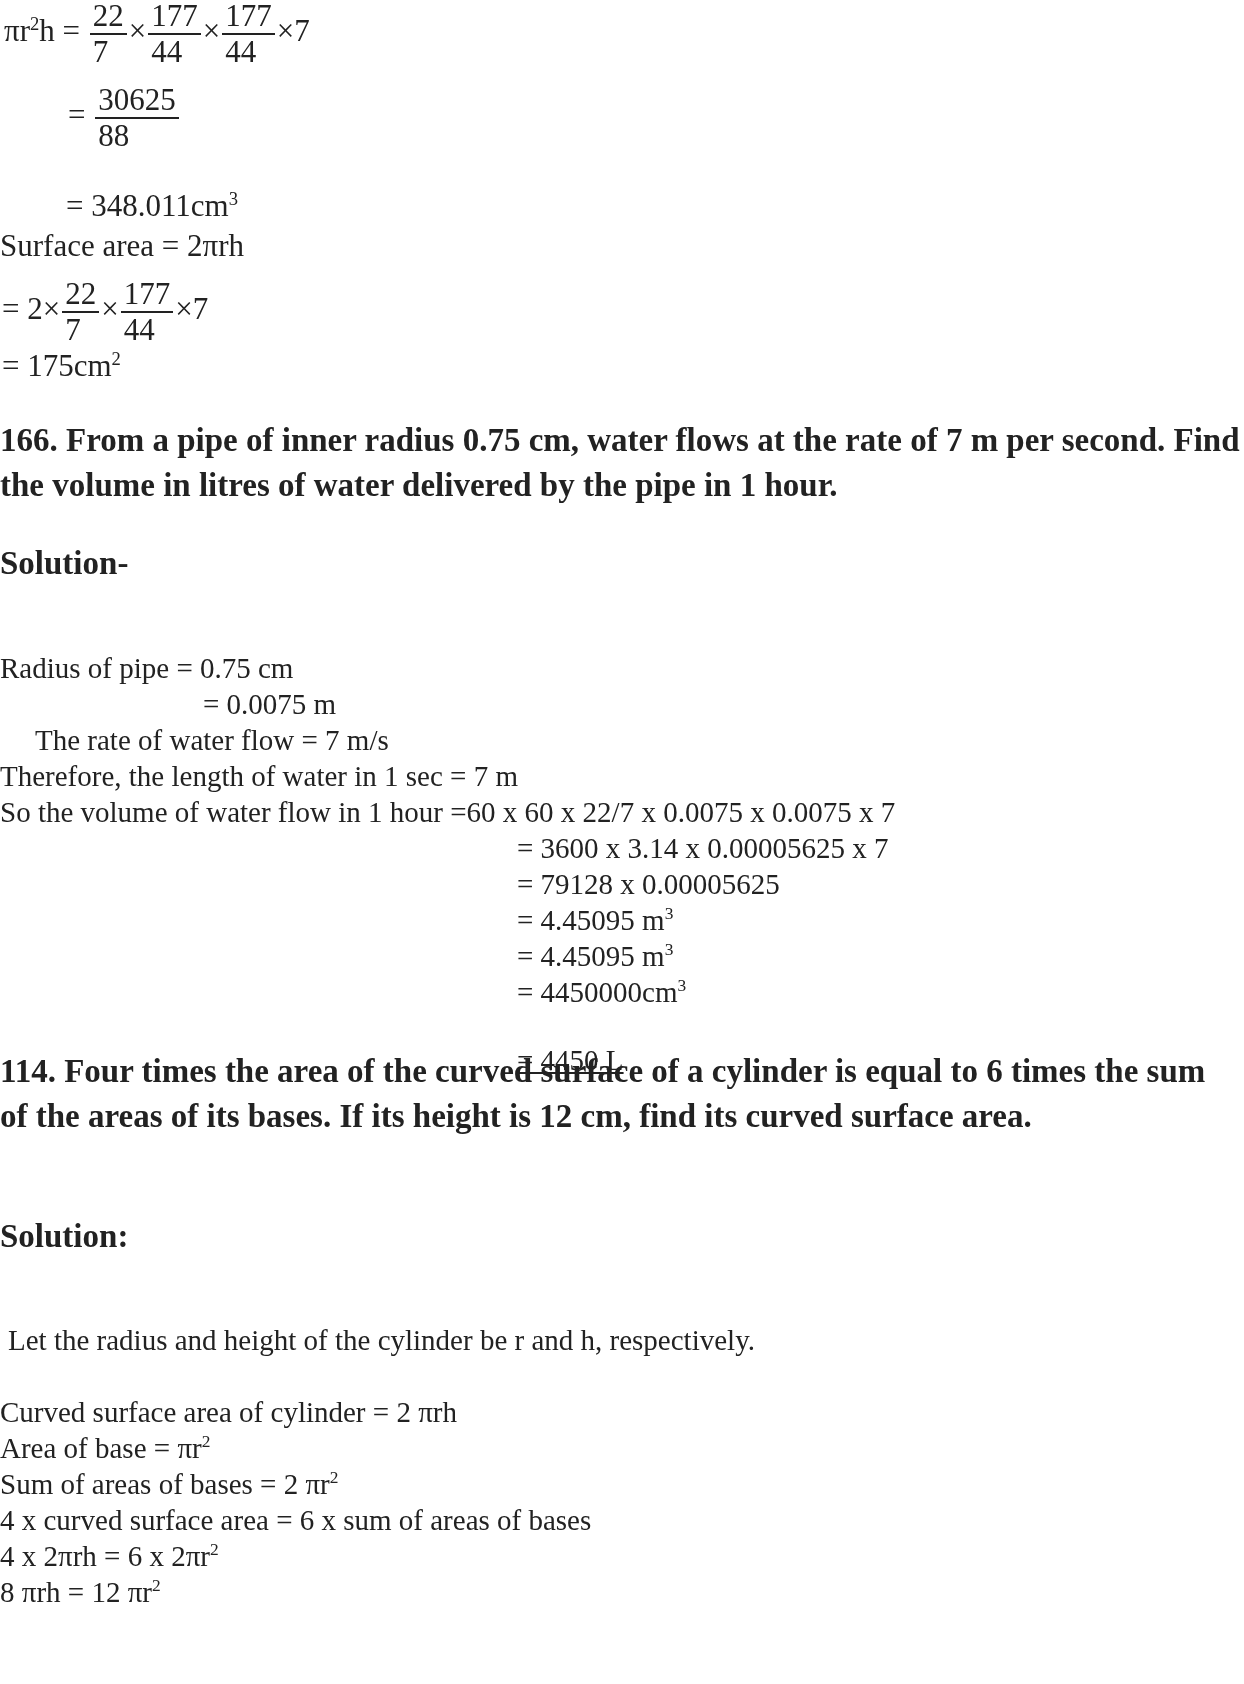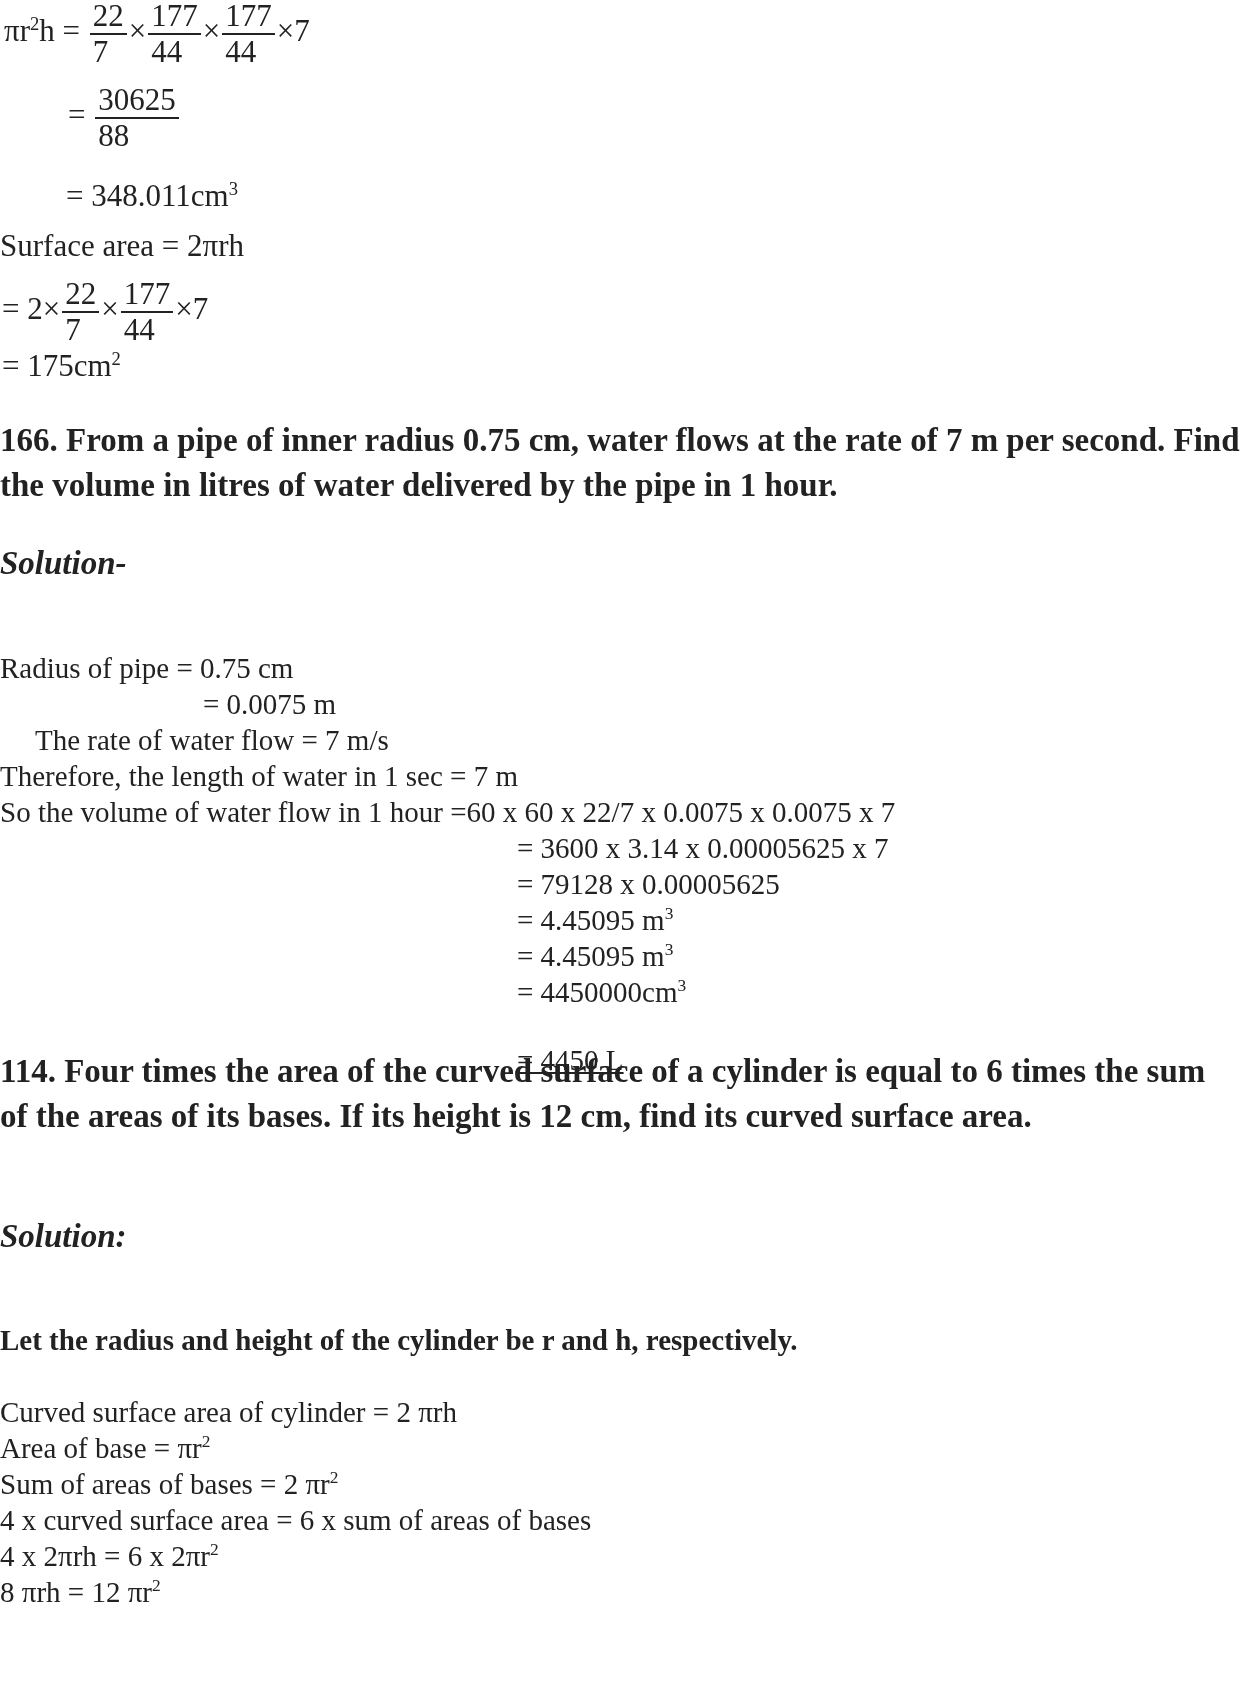--- a/index.html
+++ b/index.html
@@ -5,39 +5,39 @@
   html,body{margin:0;padding:0;background:#fff;}
   body{width:1244px;height:1684px;overflow:hidden;position:relative;color:#222;
        font-family:"Liberation Serif","DejaVu Serif",serif;}
   .abs{position:absolute;white-space:nowrap;}
   .math{font-size:31px;}
   .it{}
   .frac{display:inline-block;vertical-align:middle;text-align:left;margin:0 2px;}
   .frac .num{display:block;padding:0 3px;line-height:1.05;}
   .frac .den{display:block;border-top:2px solid #222;padding:0 3px;line-height:1.1;}
   .q{font-weight:bold;font-size:33px;line-height:45px;left:0;width:1240px;white-space:normal;}
-  .sol{font-weight:bold;font-size:33px;font-style:italic;}
+  .sol{font-weight:bold;font-size:33px;}
   .t{font-size:29px;margin-top:32px;}
   sup{font-size:60%;vertical-align:super;line-height:0;}
 </style>
 </head>
 <body>
 
 <div class="abs math" style="left:4px;top:0px;">
   <span class="it"><span>πr</span><sup>2</sup><span>h</span></span>
   <span>=</span>
   <span class="frac"><span class="num">22</span><span class="den">7</span></span><span>×</span><span class="frac"><span class="num">177</span><span class="den">44</span></span><span>×</span><span class="frac"><span class="num">177</span><span class="den">44</span></span><span>×</span><span>7</span>
 </div>
 
 <div class="abs math" style="left:68px;top:84px;">
   <span>=</span>
   <span class="frac"><span class="num">30625</span><span class="den">88</span></span>
 </div>
 
-<div class="abs math" style="left:66px;top:178px;text-align:center;">
+<div class="abs math" style="left:66px;top:188px;text-align:center;">
   <span>= 348.011</span><span class="it">cm</span><sup>3</sup>
 </div>
 
 <div class="abs math it" style="left:0;top:228px;">
   <span>Surface area</span> <span>= 2πrh</span>
 </div>
 
 <div class="abs math" style="left:2px;top:278px;">
   <span>= 2</span><span>×</span><span class="frac"><span class="num">22</span><span class="den">7</span></span><span>×</span><span class="frac"><span class="num">177</span><span class="den">44</span></span><span>×</span><span>7</span>
 </div>
@@ -57,20 +57,20 @@
 <div class="abs t" style="left:517px;top:800px;">= 3600 x 3.14 x 0.00005625 x 7</div>
 <div class="abs t" style="left:517px;top:836px;">= 79128 x 0.00005625</div>
 <div class="abs t" style="left:517px;top:872px;"><span>= 4.45095 m</span><sup>3</sup></div>
 <div class="abs t" style="left:517px;top:908px;"><span>= 4.45095 m</span><sup>3</sup></div>
 <div class="abs t" style="left:517px;top:944px;"><span>= 4450000cm</span><sup>3</sup></div>
 <div class="abs t" style="left:517px;top:1012px;text-decoration:underline;">= 4450 L</div>
 
 <div class="abs q" style="top:1049px;">114. Four times the area of the curved surface of a cylinder is equal to 6 times the sum of the areas of its bases. If its height is 12 cm, find its curved surface area.</div>
 <div class="abs sol" style="left:0;top:1218px;">Solution:</div>
 
-<div class="abs t" style="left:0;top:1292px;font-weight:bold;">Let the radius and height of the cylinder be r and h, respectively.</div>
+<div class="abs t" style="left:8px;top:1292px;">Let the radius and height of the cylinder be r and h, respectively.</div>
 
 <div class="abs t" style="left:0;top:1364px;">Curved surface area of cylinder = 2 πrh</div>
 <div class="abs t" style="left:0;top:1400px;"><span>Area of base = πr</span><sup>2</sup></div>
 <div class="abs t" style="left:0;top:1436px;"><span>Sum of areas of bases = 2 πr</span><sup>2</sup></div>
 <div class="abs t" style="left:0;top:1472px;">4 x curved surface area = 6 x sum of areas of bases</div>
 <div class="abs t" style="left:0;top:1508px;"><span>4 x 2πrh = 6 x 2πr</span><sup>2</sup></div>
 <div class="abs t" style="left:0;top:1544px;"><span>8 πrh = 12 πr</span><sup>2</sup></div>
 
 </body></html>

